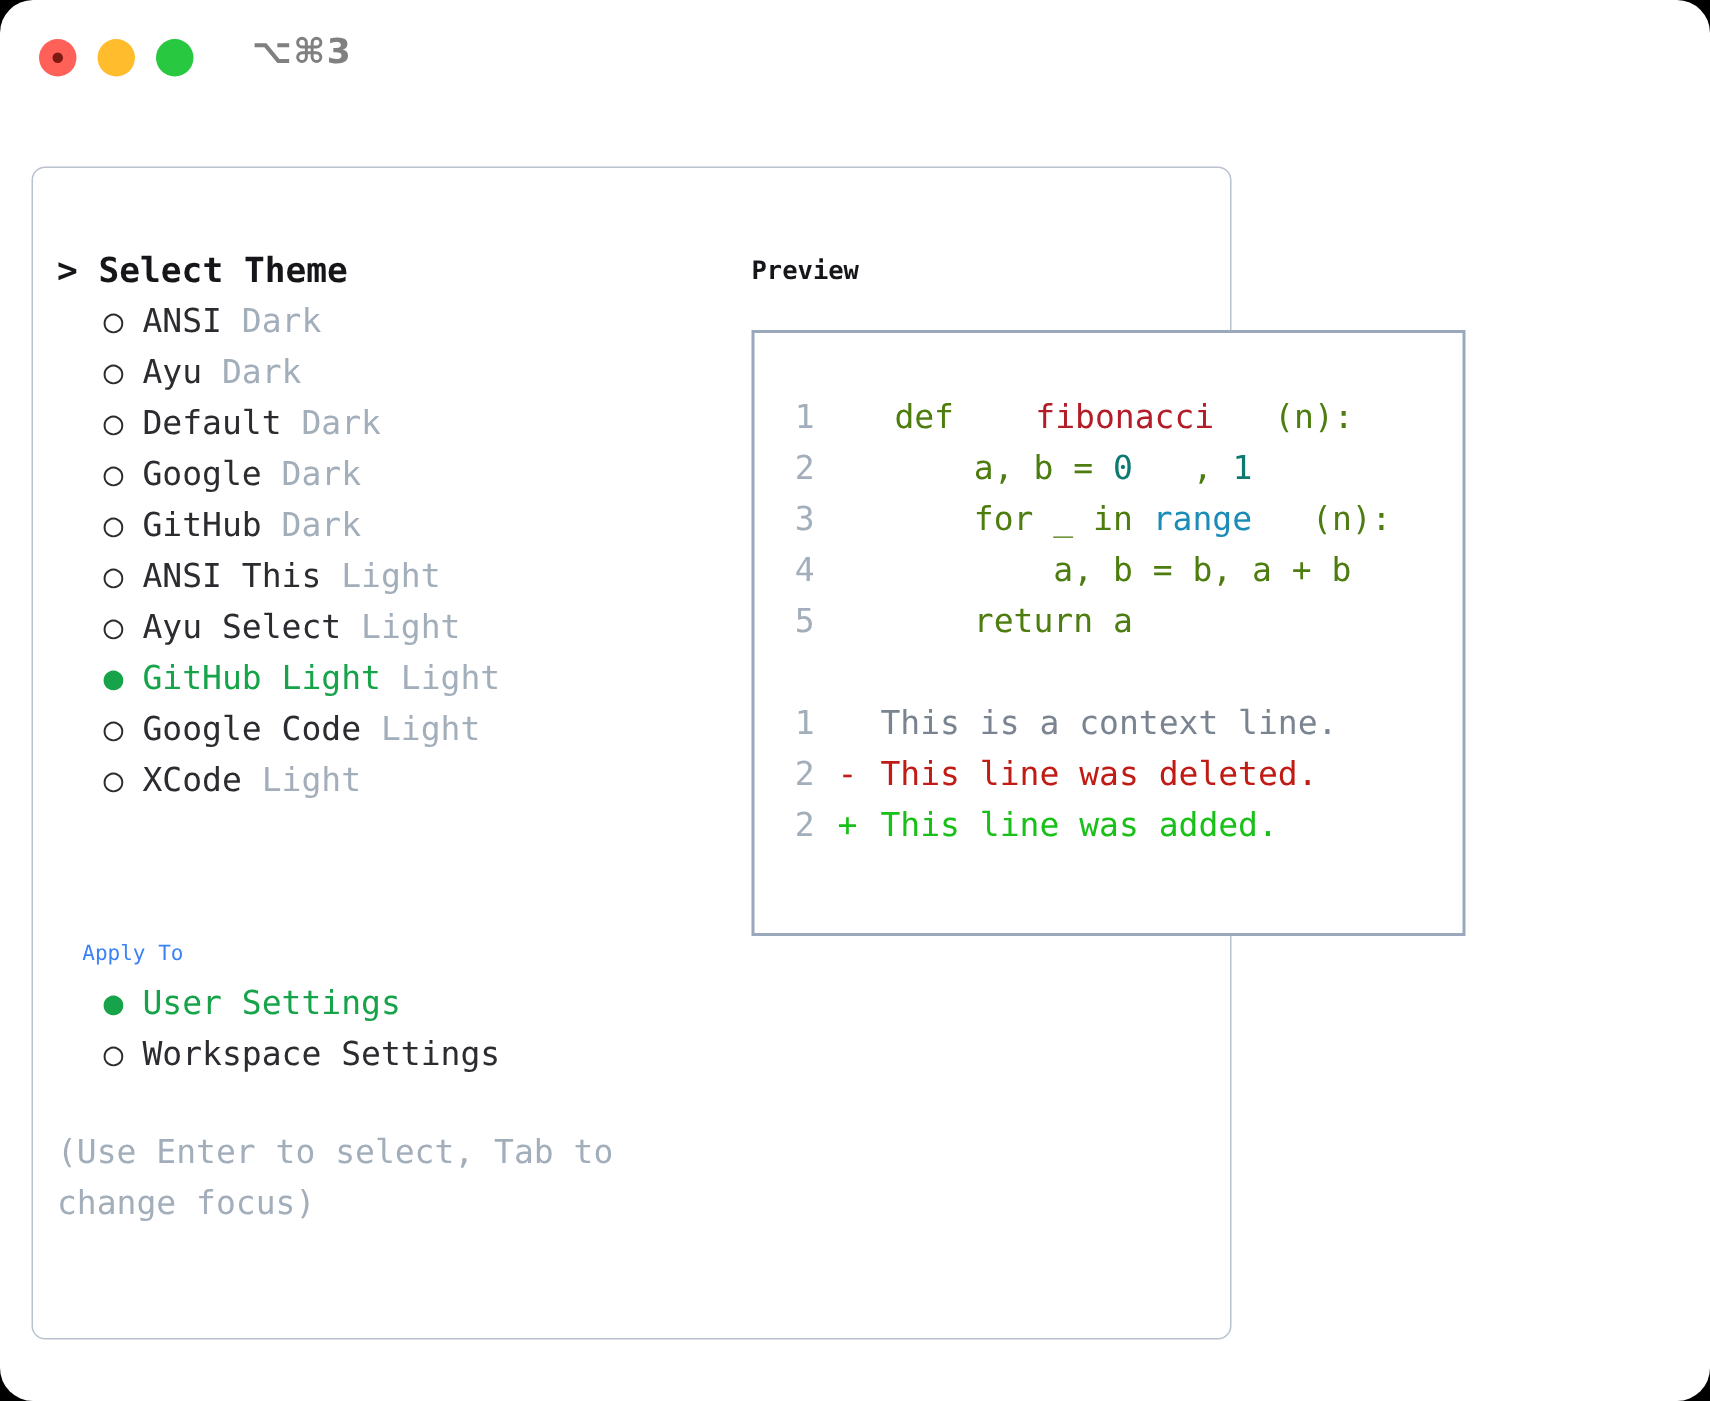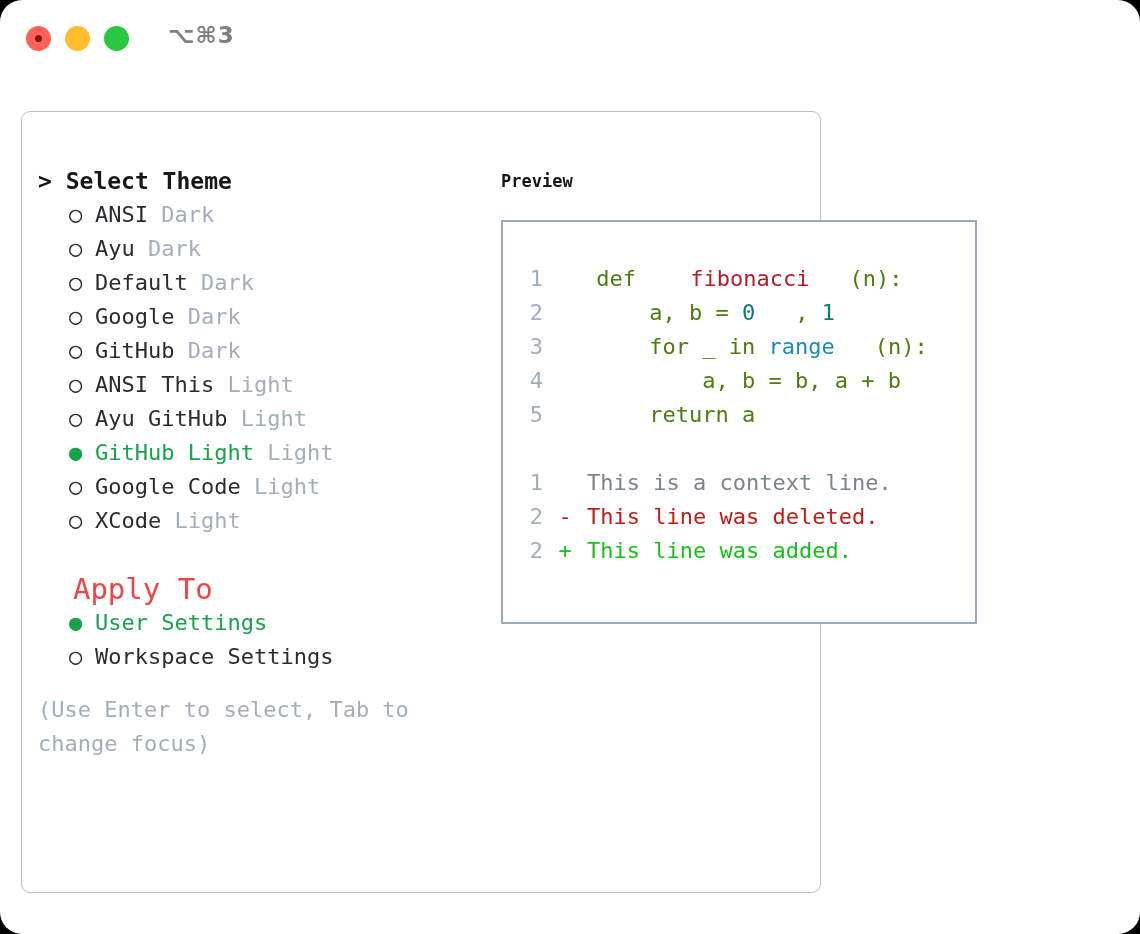--- a/index.html
+++ b/index.html
@@ -119,30 +119,31 @@
     display: inline-block;
     width: 26px;
     color: #2b2b30;
   }
   .opt-row.selected .marker { color: #16a34a; }
   .opt-row.selected .opt-label { color: #16a34a; }
   .opt-label { color: #2b2b30; }
   .badge { color: #a3aebb; }
 
   .plain-head {
-    font-size: 29px;
-    line-height: 34px;
-    color: #ef4444;
-    white-space: pre;
+    font-size: 14px;
+    line-height: 34px;
+    color: #3b82f6;
+    white-space: pre;
+    margin-top: 47px;
   }
 
   .spacer-row { height: 34px; }
 
   .hint {
-    margin-top: 19px;
+    margin-top: 31px;
     font-size: 22px;
     line-height: 34px;
     color: #a3aebb;
     width: 400px;
   }
 
   
   .right-col {
     position: absolute;
     left: 479px;
@@ -219,21 +220,21 @@
 
         <div class="section-header">&gt; Select Theme</div>
 
         <div id="theme-list">
             <div class="opt-row"><span class="marker">○</span><span class="opt-label">ANSI</span><span> </span><span class="badge">Dark</span></div>
             <div class="opt-row"><span class="marker">○</span><span class="opt-label">Ayu</span><span> </span><span class="badge">Dark</span></div>
             <div class="opt-row"><span class="marker">○</span><span class="opt-label">Default</span><span> </span><span class="badge">Dark</span></div>
             <div class="opt-row"><span class="marker">○</span><span class="opt-label">Google</span><span> </span><span class="badge">Dark</span></div>
             <div class="opt-row"><span class="marker">○</span><span class="opt-label">GitHub</span><span> </span><span class="badge">Dark</span></div>
             <div class="opt-row"><span class="marker">○</span><span class="opt-label">ANSI This</span><span> </span><span class="badge">Light</span></div>
-            <div class="opt-row"><span class="marker">○</span><span class="opt-label">Ayu GitHub</span><span> </span><span class="badge">Light</span></div>
+            <div class="opt-row"><span class="marker">○</span><span class="opt-label">Ayu Select</span><span> </span><span class="badge">Light</span></div>
             <div class="opt-row selected"><span class="marker">●</span><span class="opt-label">GitHub Light</span><span> </span><span class="badge">Light</span></div>
             <div class="opt-row"><span class="marker">○</span><span class="opt-label">Google Code</span><span> </span><span class="badge">Light</span></div>
             <div class="opt-row"><span class="marker">○</span><span class="opt-label">XCode</span><span> </span><span class="badge">Light</span></div>
           </div>
 
         <div class="spacer-row"></div>
 
         <div class="plain-head">  Apply To</div>
 
         <div id="apply-list">

